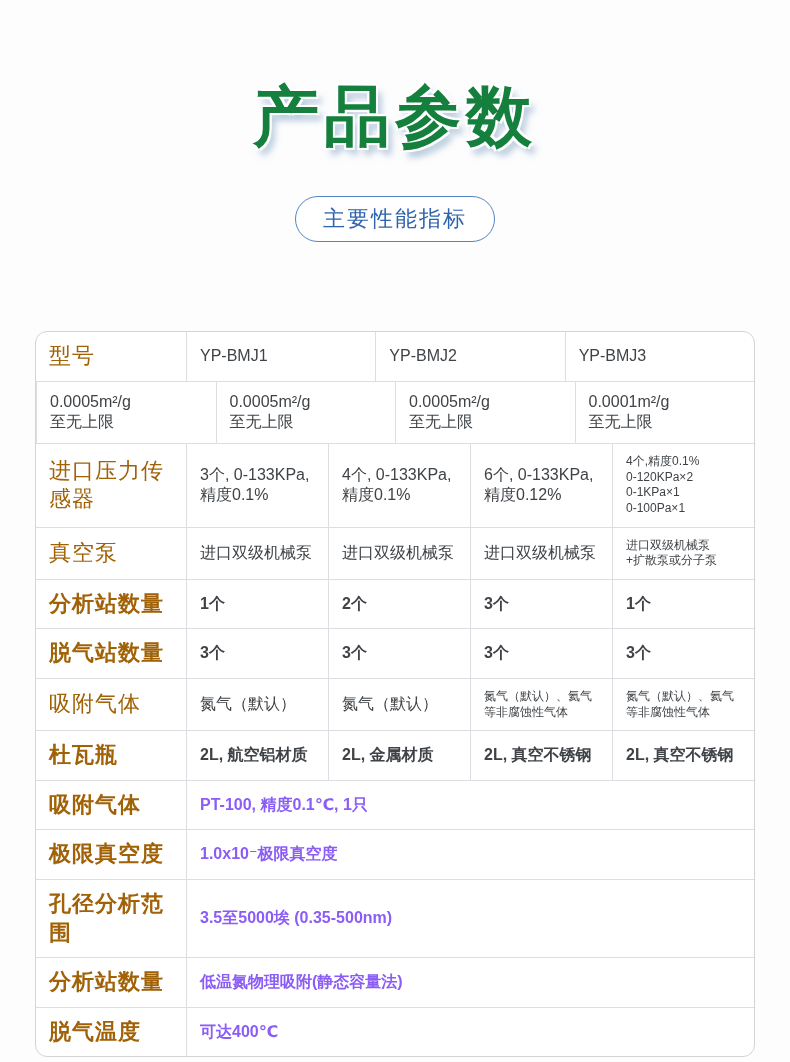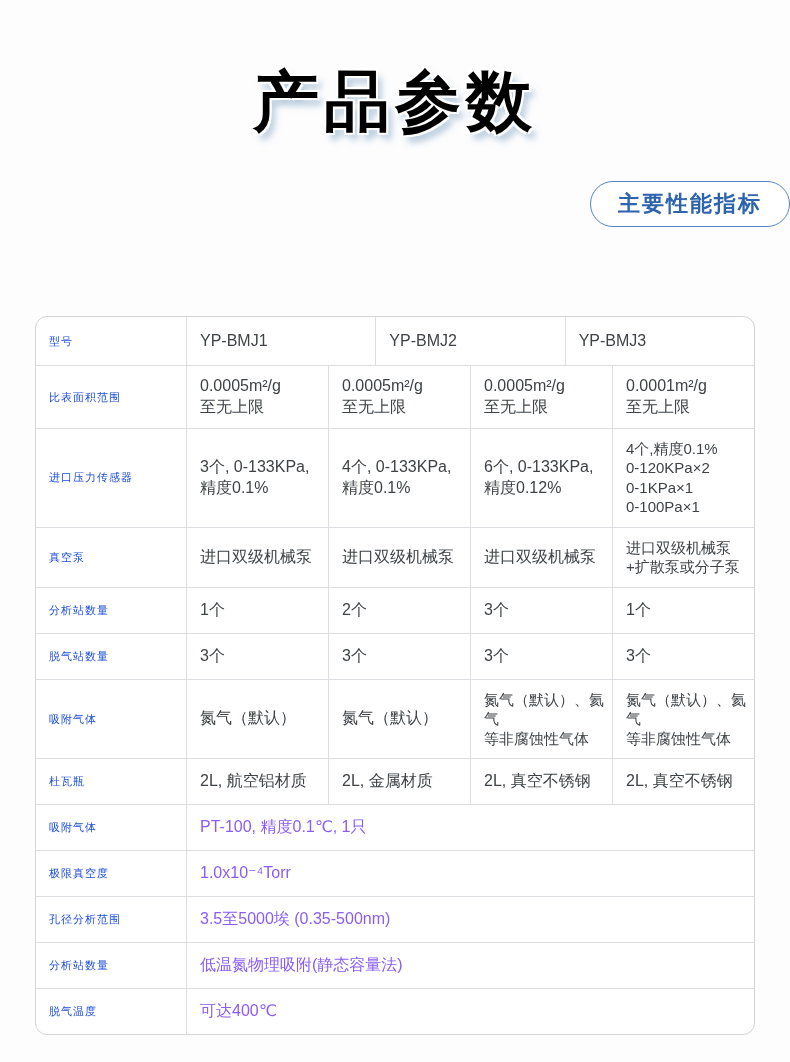--- a/index.html
+++ b/index.html
@@ -6,36 +6,36 @@
   html, body { width: 790px; }
   body {
     width: 790px;
     height: 1062px;
     background: #fdfdfe;
     font-family: "Liberation Sans", "DejaVu Sans", sans-serif;
     overflow: hidden;
   }
   
   .title {
-    margin-top: 57px;
+    margin-top: 72px;
     text-align: center;
     font-family: "Liberation Serif", "DejaVu Serif", serif;
     font-size: 66px;
     font-weight: 900;
     letter-spacing: 5px;
-    color: #000000;
+    color: #15803d;
     text-shadow:
       -2px -2px 0 #ffffff,
        2px -2px 0 #ffffff,
       -2px  2px 0 #ffffff,
        2px  2px 0 #ffffff,
        5px  7px 7px rgba(110, 150, 185, 0.55);
   }
   
-  .badge-wrap { text-align: right; margin-top: 34px; font-weight: bold; }
+  .badge-wrap { text-align: center; margin-top: 34px; }
   .badge {
     display: inline-block;
     padding: 7px 27px;
     border: 1px solid #5583c1;
     border-radius: 24px;
     color: #2e63ad;
     font-size: 22px;
     letter-spacing: 2px;
     background: #ffffff;
   }
@@ -53,60 +53,59 @@
   .cell {
     display: flex;
     align-items: center;
     padding: 10px 8px 10px 13px;
     white-space: pre-line;
     line-height: 1.3;
   }
   .label-cell {
     width: 150px;
     flex: 0 0 150px;
-    color: #1d4ed8;
-    font-size: 11px;
+    color: #a16207;
+    font-size: 22px;
     letter-spacing: 1px;
   }
   .value-cell {
     flex: 1 1 0;
     border-left: 1px solid #dcdee2;
     color: #3f4347;
     font-size: 16px;
   }
   .full-cell {
     flex: 4 1 0;
     border-left: 1px solid #dcdee2;
     color: #8b5cf6;
     font-size: 16px;
   }
   .row-model .cell { min-height: 48px; }
-  .row-single .cell { min-height: 45px; }
-  .small { font-size: 15px; }
+  .row-single .cell { min-height: 45px; font-weight: bold; }
+  .small { font-size: 12px; }
 </style>
 </head>
 <body>
 
 <h1 class="title">产品参数</h1>
 
 <div class="badge-wrap">
   <span class="badge">主要性能指标</span>
 </div>
 
 <div class="spec-table">
 
   <div class="row row-model">
     <div class="cell label-cell">型号</div>
     <div class="cell value-cell">YP-BMJ1</div>
     <div class="cell value-cell">YP-BMJ2</div>
     <div class="cell value-cell">YP-BMJ3</div>
   </div>
 
   <div class="row">
-    <div class="cell label-cell">比表面积范围</div>
     <div class="cell value-cell">0.0005m²/g
 至无上限</div>
     <div class="cell value-cell">0.0005m²/g
 至无上限</div>
     <div class="cell value-cell">0.0005m²/g
 至无上限</div>
     <div class="cell value-cell">0.0001m²/g
 至无上限</div>
   </div>
 
@@ -168,21 +167,21 @@
   </div>
 
   <div class="row row-single">
     <div class="cell label-cell">吸附气体</div>
     <div class="cell full-cell">PT-100, 精度0.1℃, 1只</div>
   </div>
 
 
   <div class="row row-single">
     <div class="cell label-cell">极限真空度</div>
-    <div class="cell full-cell">1.0x10⁻⁴Torr</div>
+    <div class="cell full-cell">1.0x10⁻极限真空度</div>
   </div>
 
   <div class="row row-single">
     <div class="cell label-cell">孔径分析范围</div>
     <div class="cell full-cell">3.5至5000埃 (0.35-500nm)</div>
   </div>
 
   <div class="row row-single">
     <div class="cell label-cell">分析站数量</div>
     <div class="cell full-cell">低温氮物理吸附(静态容量法)</div>

